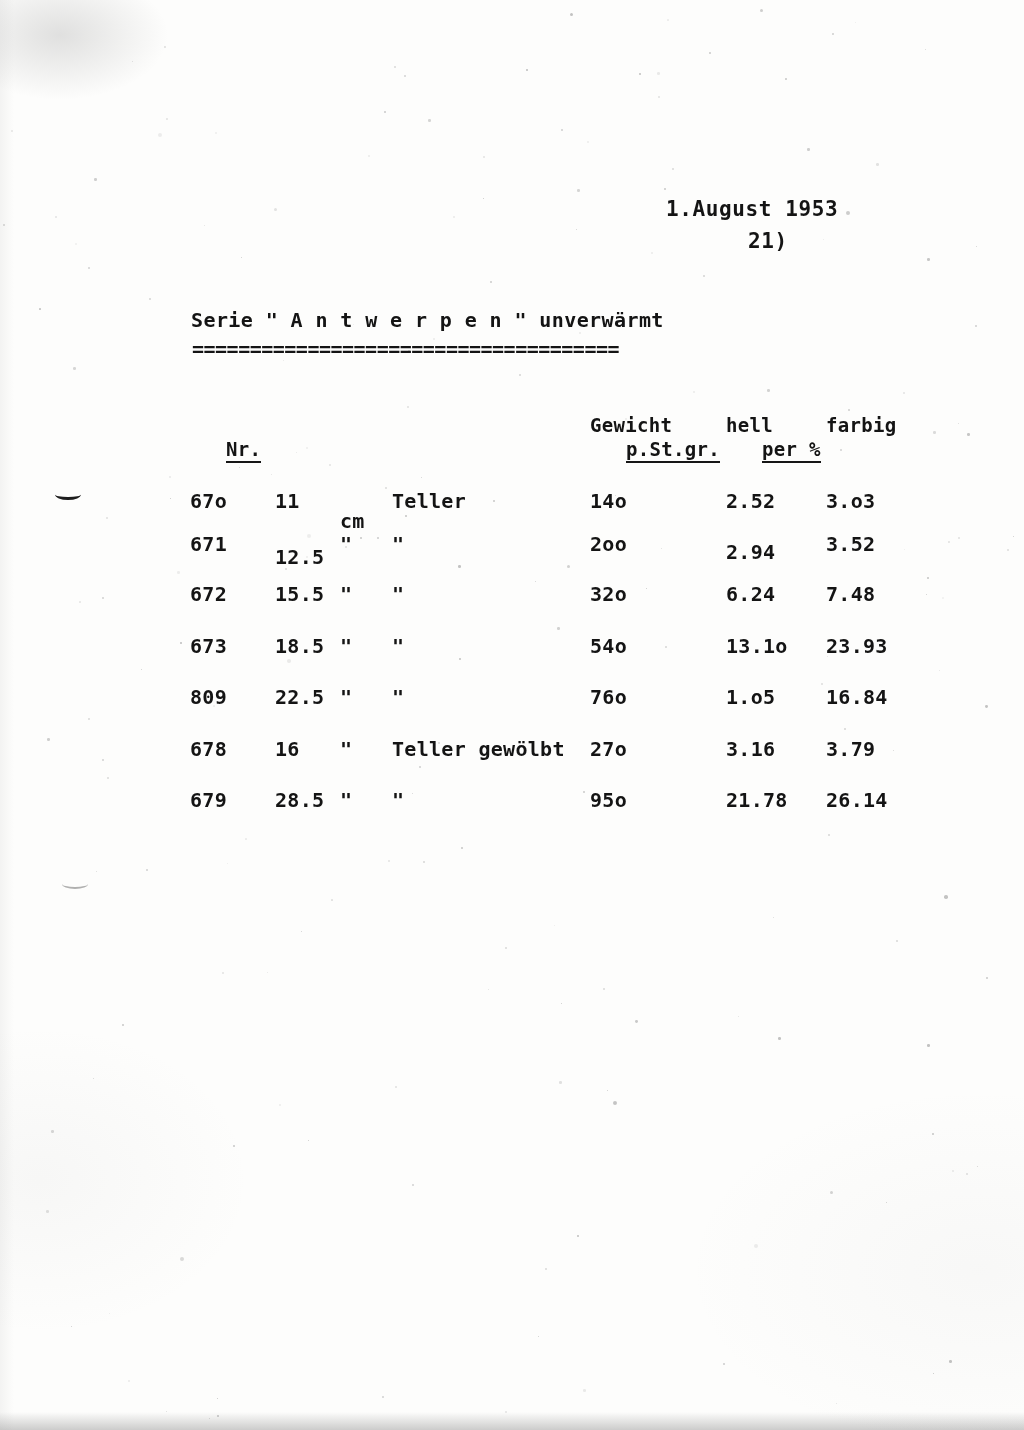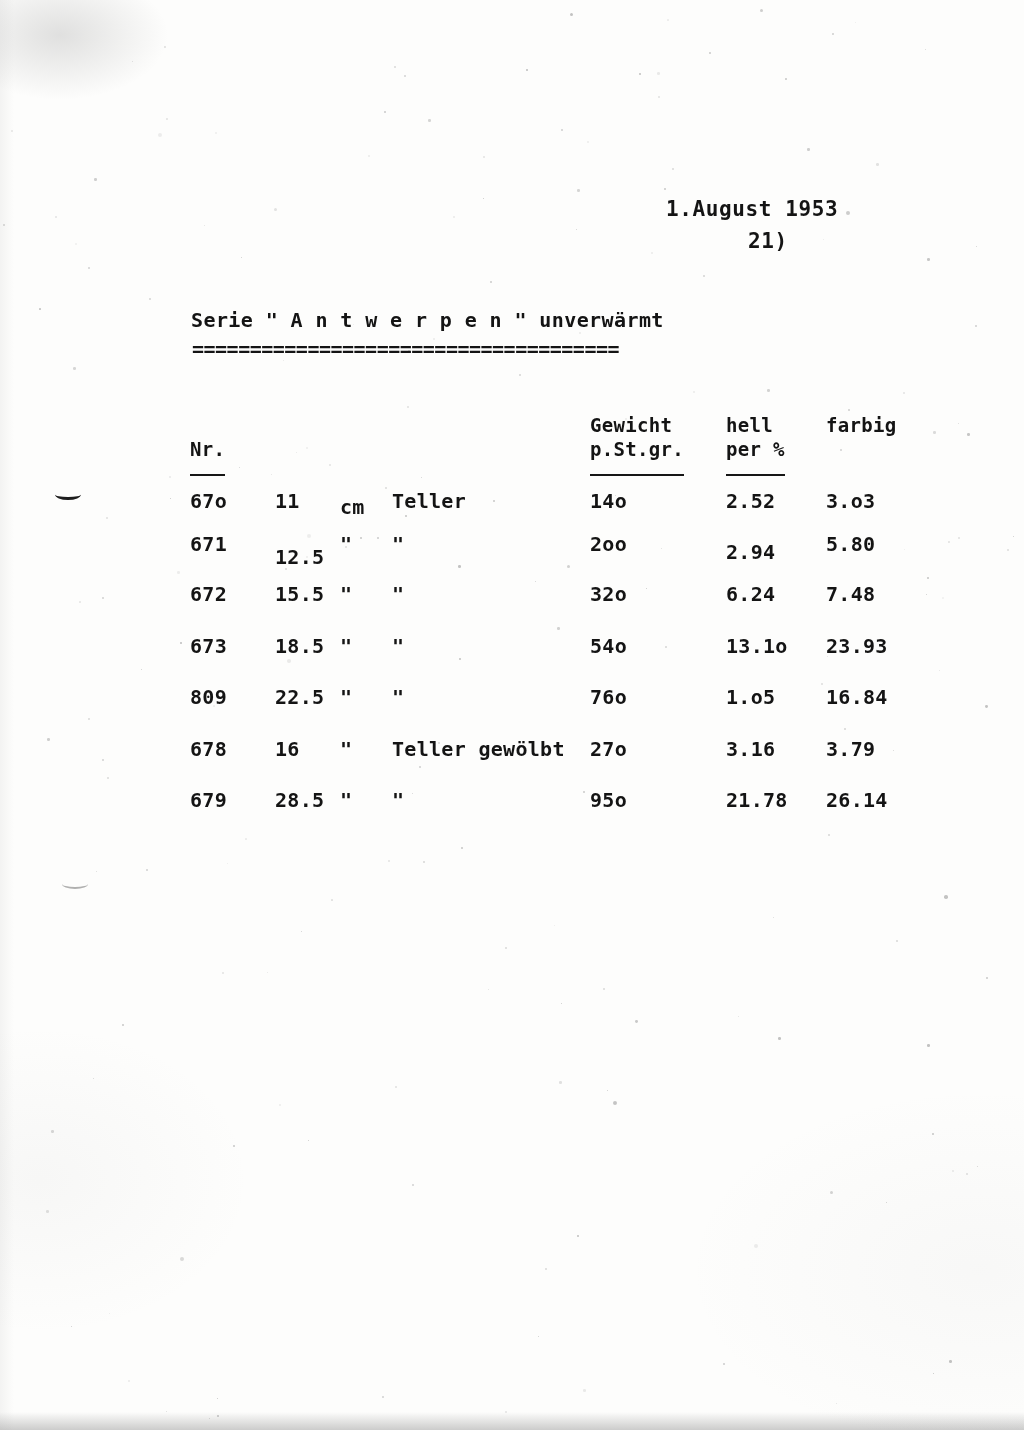--- a/index.html
+++ b/index.html
@@ -103,21 +103,22 @@
     font-weight: 700;
     letter-spacing: 0.3px;
     white-space: pre;
   }
   .hdr {
     font-size: 19px;
     font-weight: 700;
   }
   .ul {
     border-bottom: 2.5px solid #161616;
-    padding-bottom: 14px;
+    padding-bottom: 1px;
+    margin-left: 36px;
   }
 
   
   .c-nr      { left: 190px; }
   .c-size    { left: 275px; }
   .c-unit    { left: 340px; }
   .c-desc    { left: 392px; }
   .c-weight  { left: 590px; }
   .c-hell    { left: 726px; }
   .c-farbig  { left: 826px; }
@@ -369,34 +370,34 @@
 
     <div class="cell hdr c-hell hdr-top">hell</div>
     <div class="cell hdr c-hell hdr-bot ul">per %</div>
 
     <div class="cell hdr c-farbig hdr-top">farbig</div>
 
     <div id="rows">
         <div>
           <div class="cell c-nr" style="top: 489px;">67o</div>
           <div class="cell c-size" style="top: 489px;">11</div>
-          <div class="cell c-unit" style="top: 495px;">cm</div>
+          <div class="cell c-unit" style="top: 509px;">cm</div>
           <div class="cell c-desc" style="top: 489px;">Teller</div>
           <div class="cell c-weight" style="top: 489px;">14o</div>
           <div class="cell c-hell" style="top: 489px;">2.52</div>
           <div class="cell c-farbig" style="top: 489px;">3.o3</div>
         </div>
         <div>
           <div class="cell c-nr" style="top: 532px;">671</div>
           <div class="cell c-size" style="top: 545px;">12.5</div>
           <div class="cell c-unit" style="top: 532px;">"</div>
           <div class="cell c-desc" style="top: 532px;">"</div>
           <div class="cell c-weight" style="top: 532px;">2oo</div>
           <div class="cell c-hell" style="top: 540px;">2.94</div>
-          <div class="cell c-farbig" style="top: 532px;">5.80</div>
+          <div class="cell c-farbig" style="top: 532px;">3.52</div>
         </div>
         <div>
           <div class="cell c-nr" style="top: 582px;">672</div>
           <div class="cell c-size" style="top: 582px;">15.5</div>
           <div class="cell c-unit" style="top: 582px;">"</div>
           <div class="cell c-desc" style="top: 582px;">"</div>
           <div class="cell c-weight" style="top: 582px;">32o</div>
           <div class="cell c-hell" style="top: 582px;">6.24</div>
           <div class="cell c-farbig" style="top: 582px;">7.48</div>
         </div>

